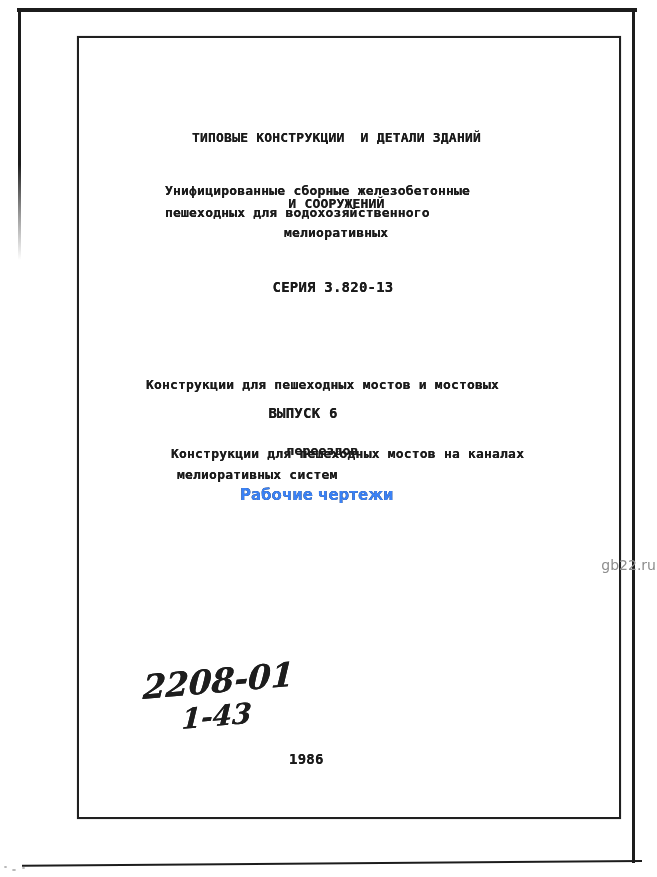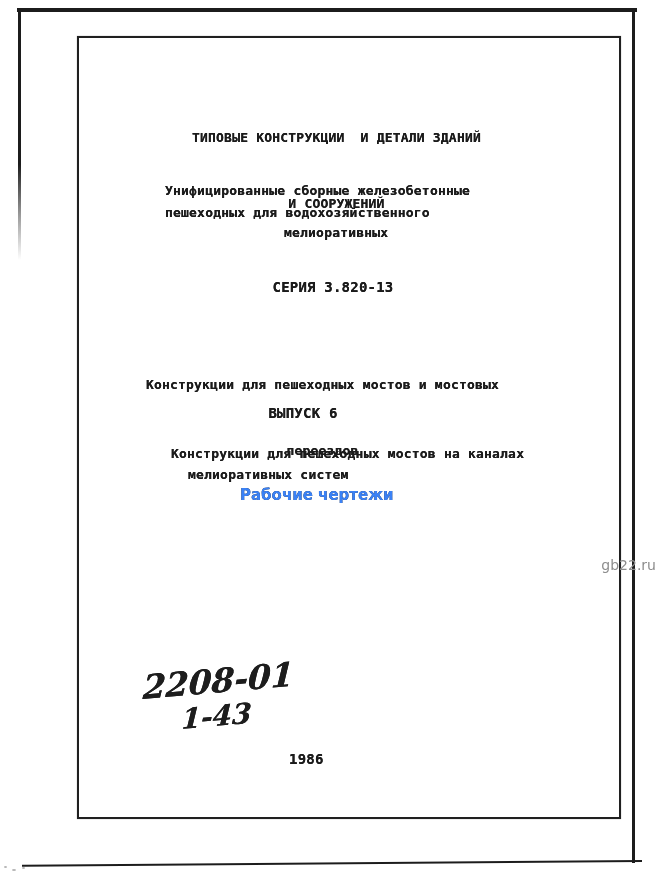--- a/index.html
+++ b/index.html
@@ -99,21 +99,21 @@
   <div class="tw tw-lg tw-center" style="left:233px; top:279px; width:200px;">СЕРИЯ 3.820-13</div>
 
   <div class="tw tw-center lh" style="left:105px; top:330px; width:435px;">
     <div>Конструкции для пешеходных мостов и мостовых</div>
     <div>переездов</div>
   </div>
 
   <div class="tw tw-lg tw-center" style="left:203px; top:405px; width:200px;">ВЫПУСК 6</div>
 
   <div class="tw" style="left:171px; top:446px;">Конструкции для пешеходных мостов на каналах</div>
-  <div class="tw" style="left:188px; top:467px;">мелиоративных систем</div>
+  <div class="tw" style="left:177px; top:467px;">мелиоративных систем</div>
   <div class="print-sans" style="left:240px; top:486px;">Рабочие чертежи</div>
 
   <div class="hw hw1">2208-01</div>
   <div class="hw hw2">1-43</div>
 
   <div class="tw tw-lg" style="left:289px; top:751px;">1986</div>
 
   <div class="watermark">gb22.ru</div>
 
   <div class="speck sp1"></div>

